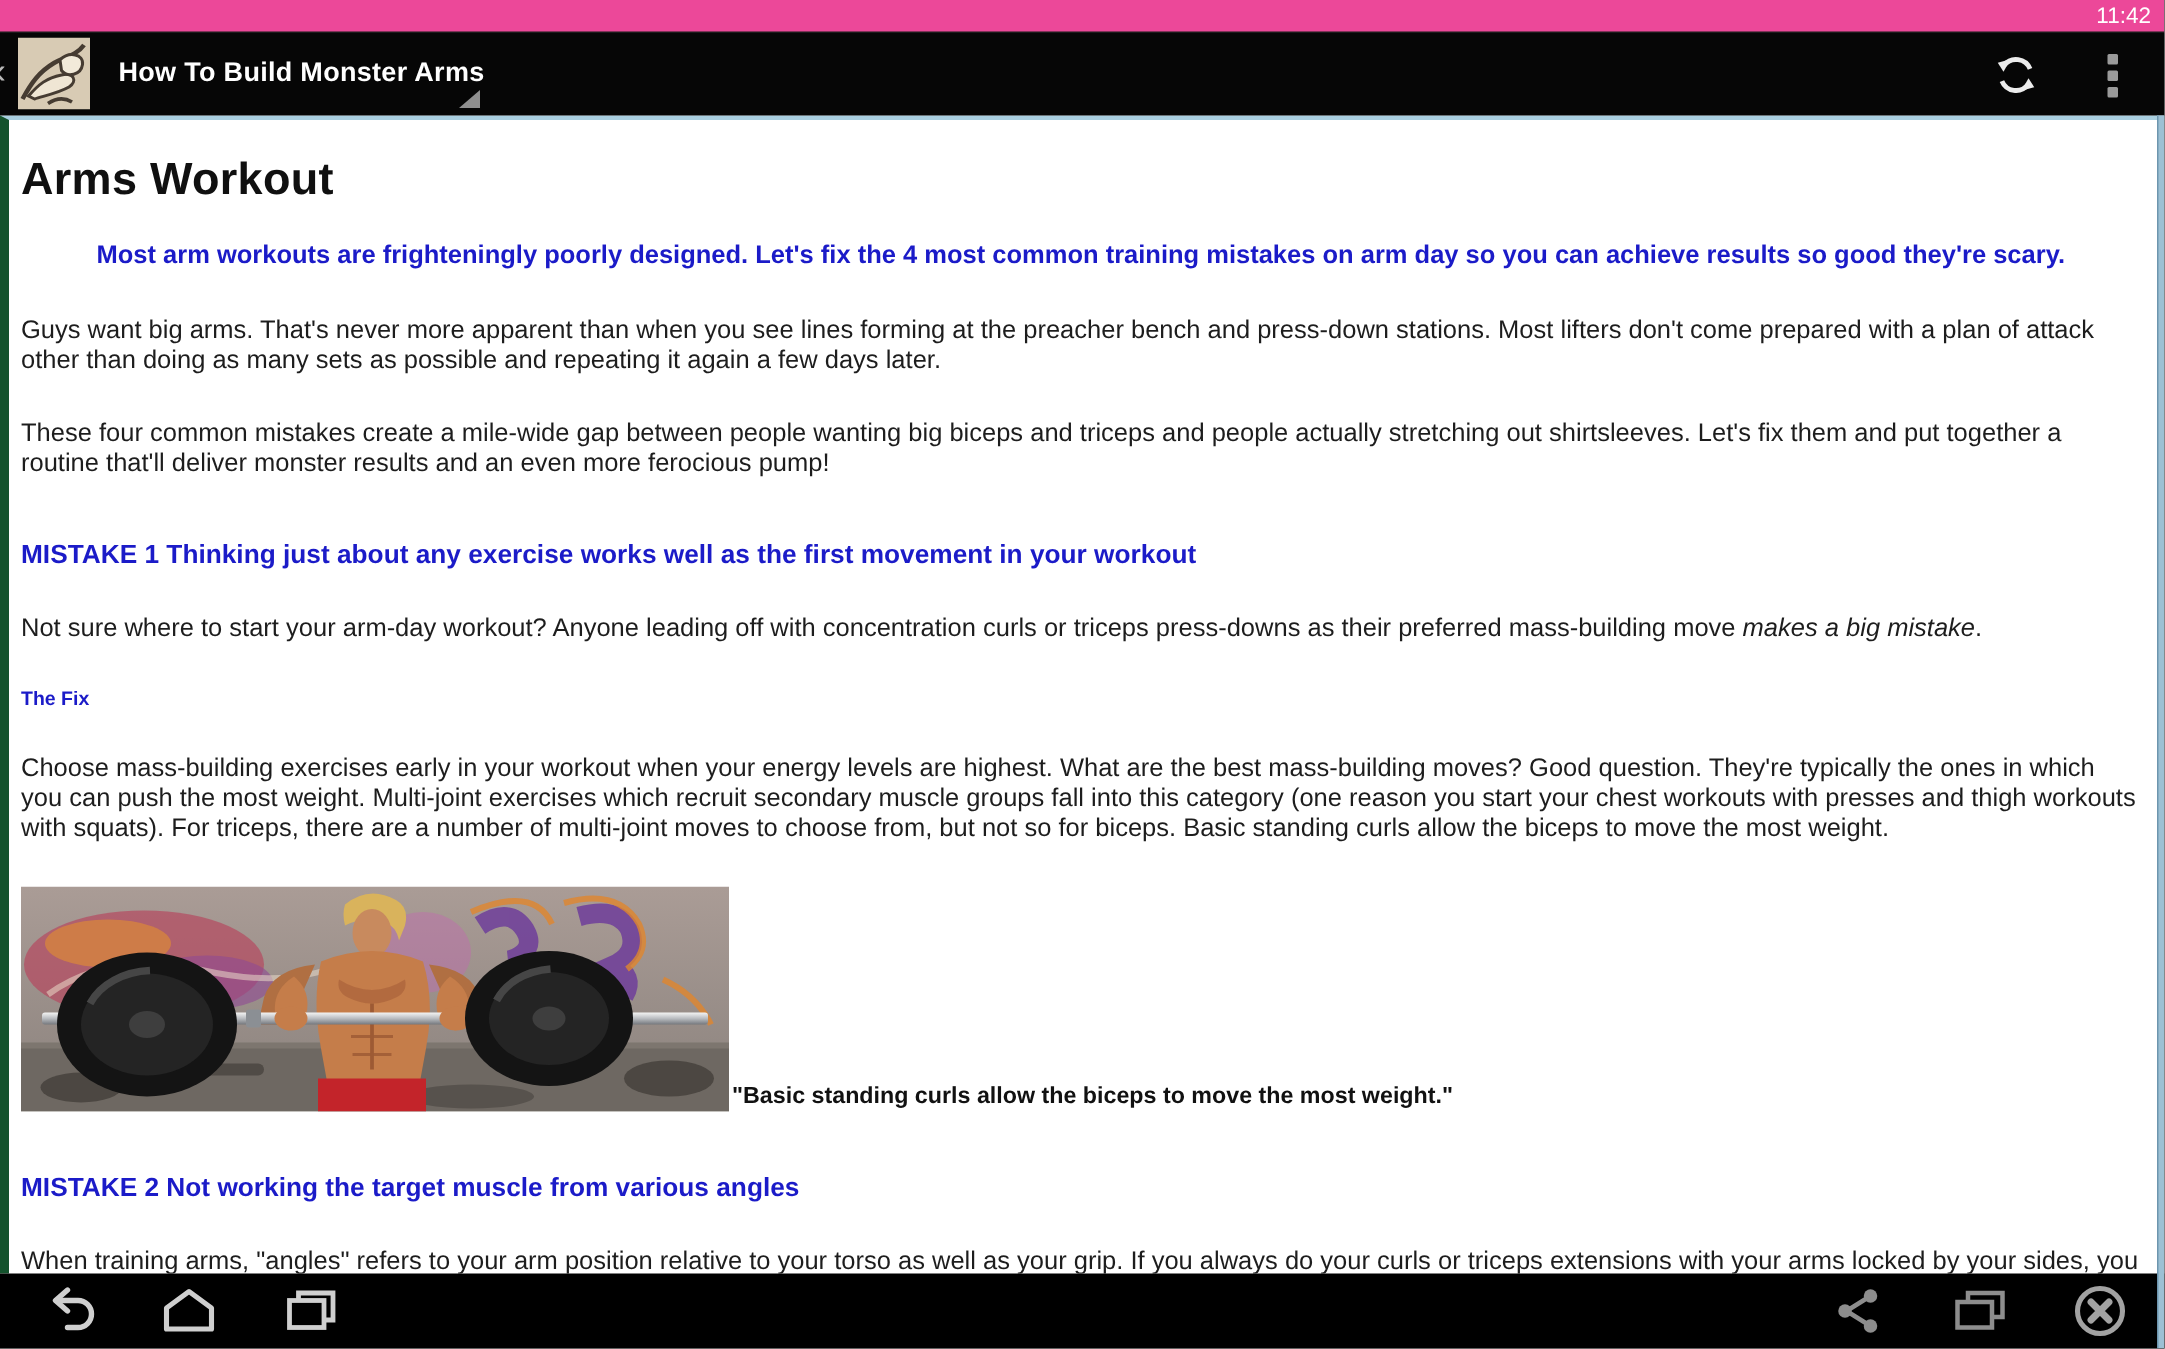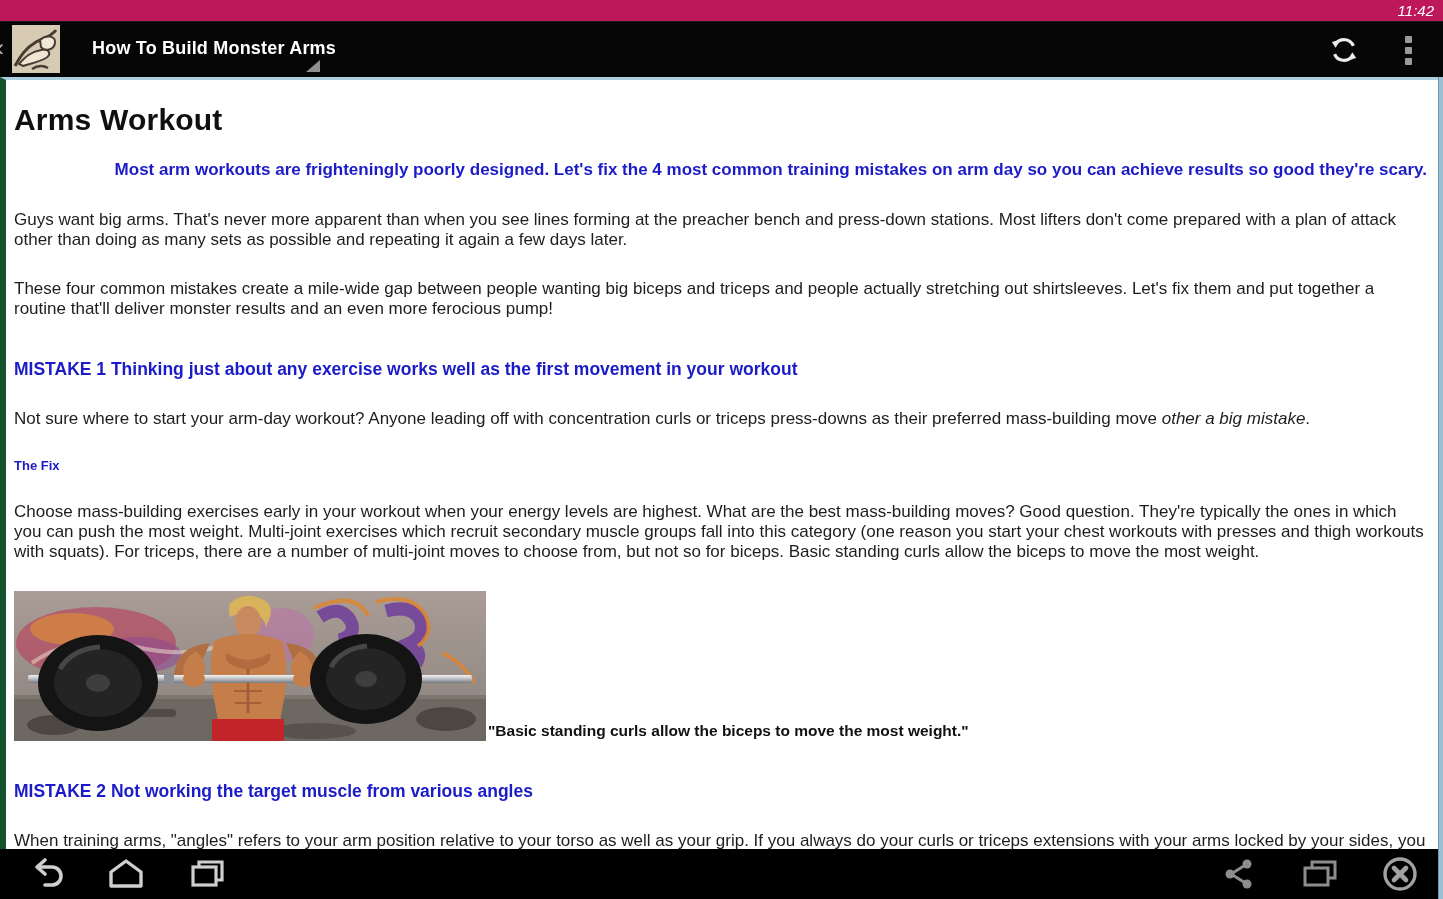--- a/index.html
+++ b/index.html
@@ -2,45 +2,45 @@
 <html style="--accent: #1b1bc8; --body-ink: #1d1d1d;"><head>
 <meta charset="utf-8">
 <style>
   :root { --accent:#1b1bc8; --body-ink:#1d1d1d; }
   * { box-sizing:border-box; margin:0; padding:0; }
   html,body { width:1443px; height:899px; overflow:hidden; background:#000; }
   body { font-family:"Liberation Sans","DejaVu Sans",sans-serif; }
   .screen { position:relative; width:1443px; height:899px; background:#fff; overflow:hidden; }
 
   
-  .status-bar { position:absolute; top:0; left:0; width:100%; height:22px; background:#be185d;
-                border-bottom:1px solid #1b1b1b; z-index:4;font-style:italic; }
+  .status-bar { position:absolute; top:0; left:0; width:100%; height:22px; background:#ec4899;
+                border-bottom:1px solid #1b1b1b; z-index:4; }
   .status-time { position:absolute; right:9px; top:2px; color:#fff; font-size:15px; }
 
   
   .action-bar { position:absolute; top:22px; left:0; width:100%; height:55px; background:#060606; z-index:4; }
   .up-caret { position:absolute; left:-4px; top:14px; color:#b9b9b9; font-size:24px; line-height:24px; }
   .app-icon { position:absolute; left:12px; top:3px; width:48px; height:48px; display:block; }
-  .bar-title { position:absolute; left:92px; top:16px; color:#fff; font-size:18px; font-weight:600; letter-spacing:.2px; }
+  .bar-title { position:absolute; left:79px; top:16px; color:#fff; font-size:18px; font-weight:600; letter-spacing:.2px; }
   .title-spinner-hit { position:absolute; left:0; top:0; width:326px; height:55px; }
   .spinner-corner { position:absolute; left:306px; top:38px; width:14px; height:12px; background:#8f8f8f;
                     clip-path:polygon(100% 0,100% 100%,0 100%); }
   .refresh-btn { position:absolute; left:1328px; top:12px; width:32px; height:32px; }
   .overflow-btn { position:absolute; left:1396px; top:11px; width:24px; height:34px;
                   display:flex; flex-direction:column; align-items:center; justify-content:center; gap:4px; }
   .overflow-sq { width:7px; height:7px; background:#9a9a9a; border-radius:1px; }
 
   
   .webview { position:absolute; top:77px; left:0; right:0; bottom:50px; background:#fff;
              border-top:3px solid #a9cfe0; border-left:6px solid #14532d; overflow:hidden; }
   .scrollbar { position:absolute; top:77px; right:0; width:5px; height:822px;
                background:#9cc0d4; border-left:1px solid #6d95ae; z-index:6; }
   .content { padding:8px 16px 0 8px; color:var(--body-ink); }
   .content h1 { font-size:30px; font-weight:bold; color:#101010; margin:15px 0 6px; letter-spacing:.2px; }
-  .intro { text-align:right; color:var(--accent); font-weight:bold; font-size:17px; line-height:22px; margin:22px 0 18px; }
+  .intro { text-align:center; color:var(--accent); font-weight:bold; font-size:17px; line-height:22px; margin:22px 0 18px; }
   .content p { font-size:17px; line-height:20px; margin:29px 0; }
   .content h2 { font-size:17.5px; font-weight:bold; color:var(--accent); margin:40px 0 21px; }
   .fix { font-size:13px; font-weight:bold; color:var(--accent); margin:22px 0; }
   .figure-row { display:flex; align-items:flex-end; margin:14px 0 0 0; }
   .photo { display:block; width:472px; height:150px; }
   .caption { font-size:15.5px; font-weight:bold; color:#111; margin-left:2px; padding-bottom:1px; white-space:nowrap; }
 
   
   .nav-bar { position:absolute; left:0; bottom:0; width:100%; height:50px; background:#000; z-index:5; }
   .nav-icon { position:absolute; top:50%; transform:translateY(-50%); display:block; }
@@ -88,21 +88,21 @@
 
       <h1>Arms Workout</h1>
 
       <div class="intro">Most arm workouts are frighteningly poorly designed. Let's fix the 4 most common training mistakes on arm day so you can achieve results so good they're scary.</div>
 
       <p>Guys want big arms. That's never more apparent than when you see lines forming at the preacher bench and press-down stations. Most lifters don't come prepared with a plan of attack other than doing as many sets as possible and repeating it again a few days later.</p>
       <p>These four common mistakes create a mile-wide gap between people wanting big biceps and triceps and people actually stretching out shirtsleeves. Let's fix them and put together a routine that'll deliver monster results and an even more ferocious pump!</p>
 
       <h2>MISTAKE 1 Thinking just about any exercise works well as the first movement in your workout</h2>
 
-      <p><span>Not sure where to start your arm-day workout? Anyone leading off with concentration curls or triceps press-downs as their preferred mass-building move </span><em>other a big mistake</em><span>.</span></p>
+      <p><span>Not sure where to start your arm-day workout? Anyone leading off with concentration curls or triceps press-downs as their preferred mass-building move </span><em>makes a big mistake</em><span>.</span></p>
 
       <div class="fix">The Fix</div>
 
       <p>Choose mass-building exercises early in your workout when your energy levels are highest. What are the best mass-building moves? Good question. They're typically the ones in which you can push the most weight. Multi-joint exercises which recruit secondary muscle groups fall into this category (one reason you start your chest workouts with presses and thigh workouts with squats). For triceps, there are a number of multi-joint moves to choose from, but not so for biceps. Basic standing curls allow the biceps to move the most weight.</p>
 
       <div class="figure-row">
         <svg class="photo" viewBox="0 0 472 150" preserveAspectRatio="none">
           <defs>
             <linearGradient id="wall" x1="0" y1="0" x2="0" y2="1">
               <stop offset="0" stop-color="#aa9c96"></stop>

